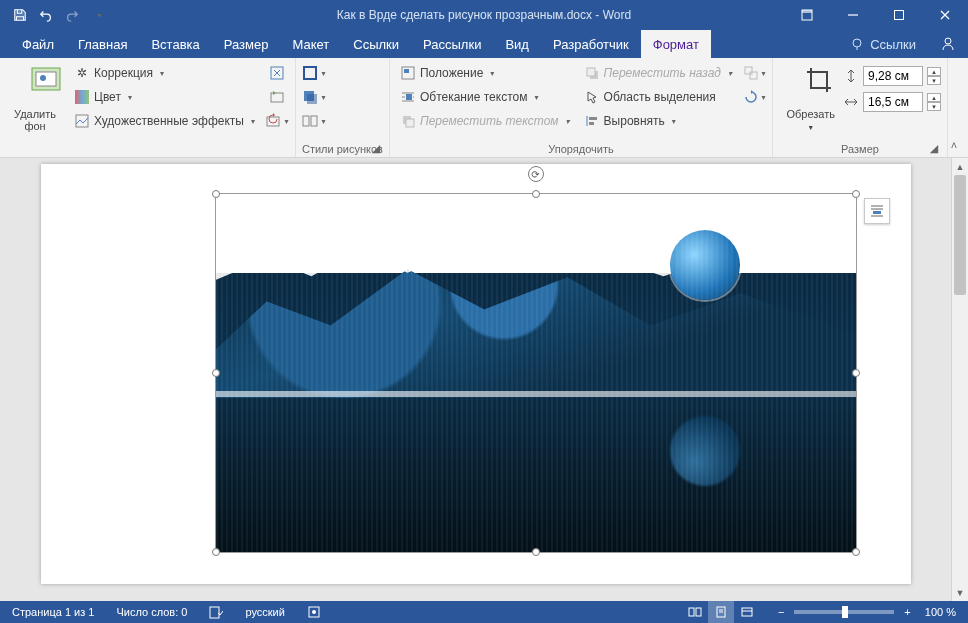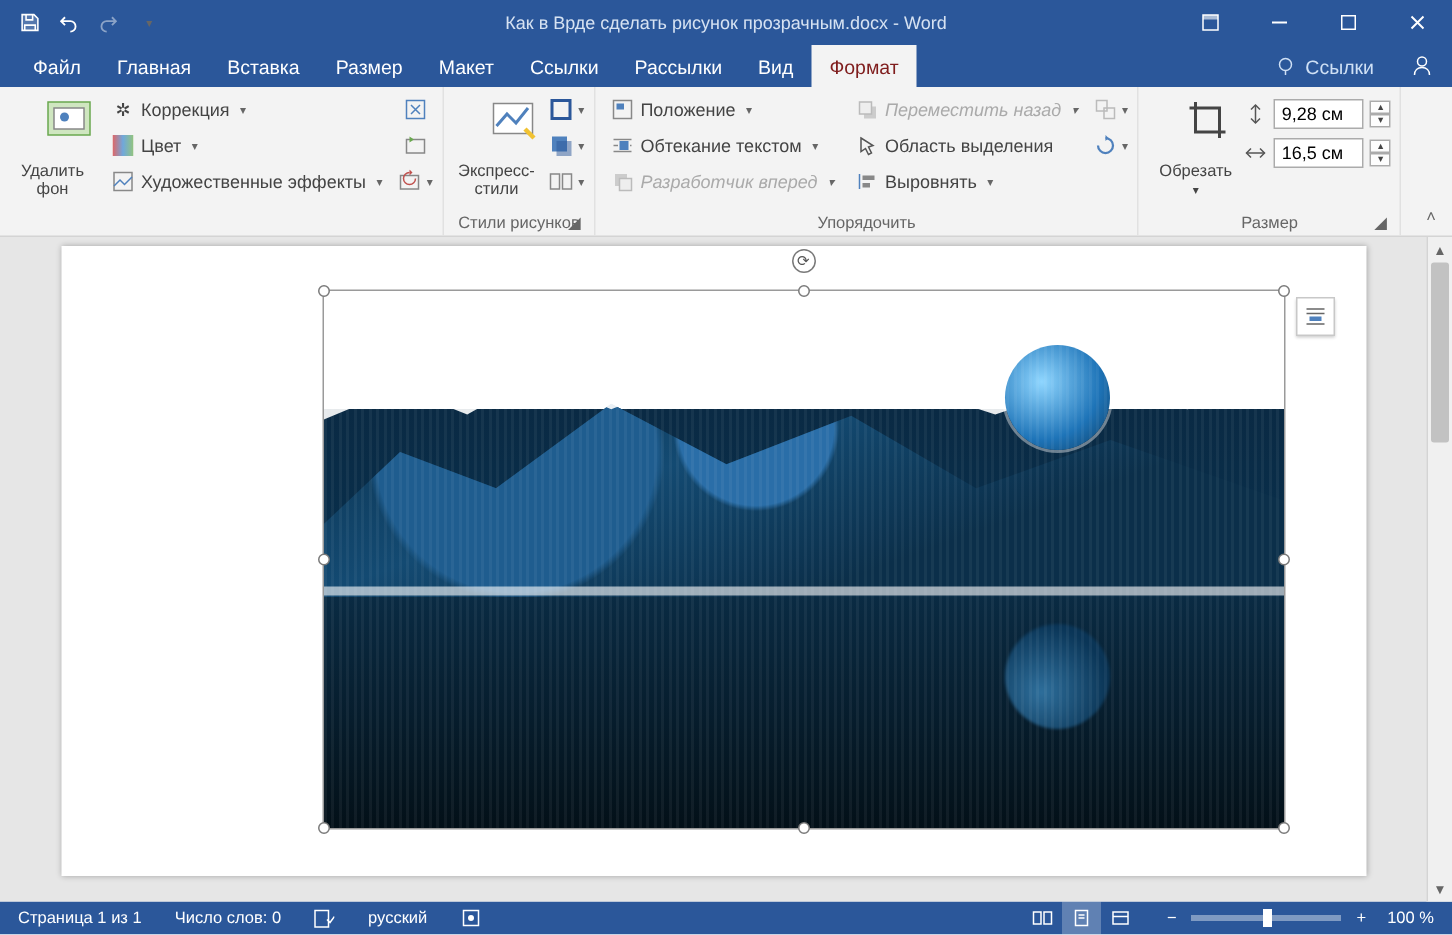--- a/index.html
+++ b/index.html
@@ -10,21 +10,21 @@
 .titlebar .qat { display: flex; align-items: center; gap: 2px; padding-left: 8px; }
 .titlebar .qat .qbtn { width: 24px; height: 24px; display: flex; align-items: center; justify-content: center; cursor: pointer; }
 .titlebar .title { position: absolute; left: 0; right: 0; text-align: center; pointer-events:none; color:#d6e2f2;}
 .titlebar .winctrl { margin-left: auto; display: flex; }
 .titlebar .winctrl .wbtn { width: 46px; height: 30px; display: flex; align-items: center; justify-content: center; cursor: pointer; }
 
 
 .tabs { height: 28px; background: #2b579a; display: flex; align-items: stretch; color: #fff; font-size: 13px; padding-left: 10px; }
 .tabs .tab { padding: 0 12px; display: flex; align-items: center; cursor: pointer; }
 .tabs .tab.file { }
-.tabs .tab.active { background: #f3f3f3; color: #7f1d1d; }
+.tabs .tab.active { background: #f3f3f3; color: #4c1d95; }
 .tabs .spacer { flex: 1; }
 .tabs .tell { display: flex; align-items: center; gap: 6px; padding: 0 12px; color:#cfe0f5; cursor:pointer;}
 .tabs .righticons { display: flex; align-items: center; }
 .tabs .righticons .rb { width: 40px; display:flex; align-items:center; justify-content:center; cursor:pointer;}
 
 
 .ribbon { height: 100px; background: #f3f3f3; border-bottom: 1px solid #d4d4d4; display: flex; font-size: 12px; color: #444; position:relative;}
 .group { border-right: 1px solid #e1e1e1; padding: 4px 6px 2px 6px; display: flex; flex-direction: column; }
 .group .body { flex: 1; display: flex; align-items: flex-start; gap: 6px; }
 .group .label { text-align: center; color: #666; font-size: 11px; padding-top: 2px; position:relative;}
@@ -142,20 +142,21 @@
 
 <div class="tabs">
   <div class="tab file">Файл</div>
   <div class="tab">Главная</div>
   <div class="tab">Вставка</div>
   <div class="tab">Размер</div>
   <div class="tab">Макет</div>
   <div class="tab">Ссылки</div>
   <div class="tab">Рассылки</div>
   <div class="tab">Вид</div>
+  <div class="tab">Разработчик</div>
   <div class="tab active">Формат</div>
   <div class="spacer"></div>
   <div class="tell">
     <svg width="14" height="14">
         <circle cx="7" cy="6" r="4" fill="none" stroke="#cfe0f5"></circle>
         <line x1="7" y1="10" x2="7" y2="13" stroke="#cfe0f5"></line>
       </svg>
     <span>Ссылки</span>
   </div>
   <div class="righticons">
@@ -238,30 +239,20 @@
               <path d="M8 2a4 4 0 104 4" fill="none" stroke="#c0504d"></path>
               <path d="M8 0v4l2-2z" fill="#c0504d"></path>
             </svg>
           </div>
       </div>
     </div>
   </div>
 
   <div class="group">
     <div class="body">
-      <div class="bigbtn">
-        <div class="ico">
-            <svg width="32" height="32">
-              <rect x="3" y="5" width="26" height="20" fill="#fff" stroke="#888"></rect>
-              <path d="M5 20l7-8 6 6 8-10" fill="none" stroke="#4f81bd" stroke-width="2"></path>
-              <path d="M24 22l6 6" stroke="#f1c232" stroke-width="3"></path>
-            </svg>
-          </div>
-        <div class="lbl">Экспресс-стили</div>
-      </div>
       <div class="col">
         <div class="iconbtn dd">
             <svg width="16" height="16">
               <rect x="2" y="2" width="12" height="12" fill="none" stroke="#2b579a" stroke-width="2"></rect>
             </svg>
           </div>
         <div class="iconbtn dd">
             <svg width="16" height="16">
               <rect x="2" y="2" width="10" height="10" fill="#4f81bd"></rect>
               <rect x="5" y="5" width="10" height="10" fill="#2b579a" opacity=".5"></rect>
@@ -302,21 +293,21 @@
             </span>
             <span>Обтекание текстом</span>
           </div>
         <div class="smallbtn dd disabled">
             <span class="ico">
               <svg width="14" height="14">
                 <rect x="2" y="2" width="8" height="8" fill="#ccc"></rect>
                 <rect x="5" y="5" width="8" height="8" fill="#eee" stroke="#bbb"></rect>
               </svg>
             </span>
-            <span>Разработчик вперед</span>
+            <span>Переместить текстом</span>
           </div>
       </div>
       <div class="col">
         <div class="smallbtn dd disabled">
             <span class="ico">
               <svg width="14" height="14">
                 <rect x="5" y="5" width="8" height="8" fill="#ccc"></rect>
                 <rect x="2" y="2" width="8" height="8" fill="#eee" stroke="#bbb"></rect>
               </svg>
             </span>

